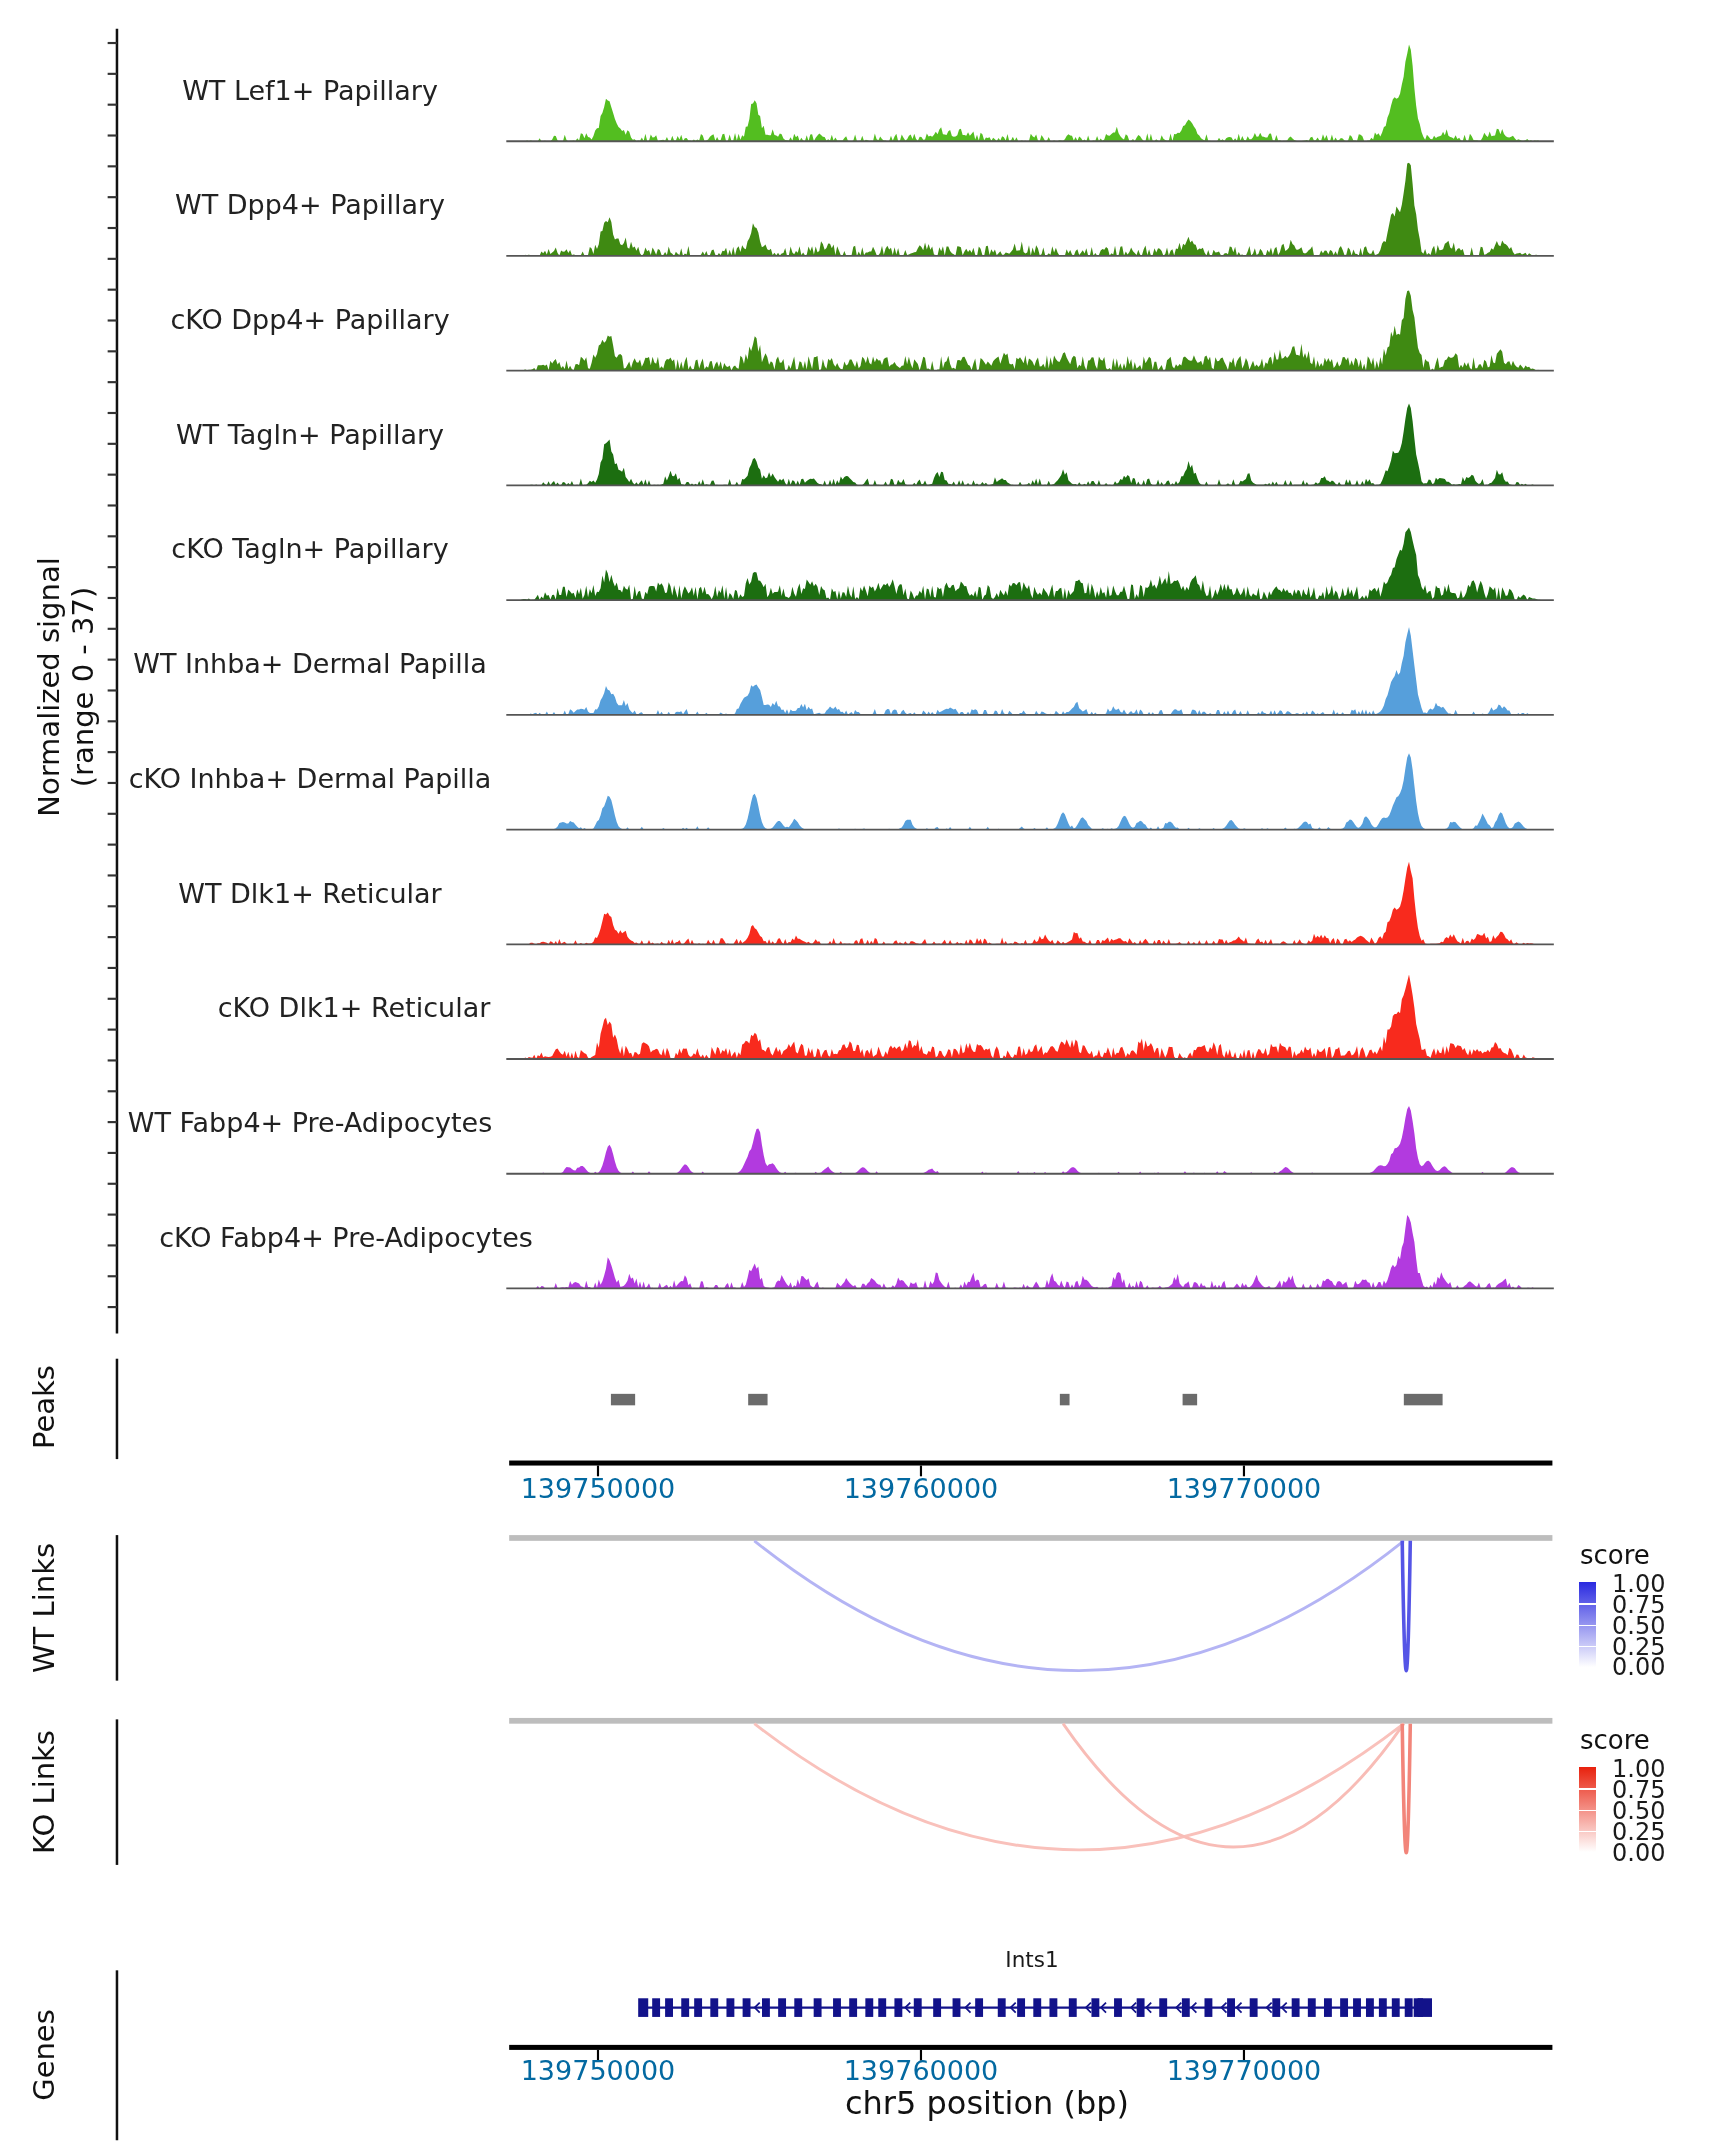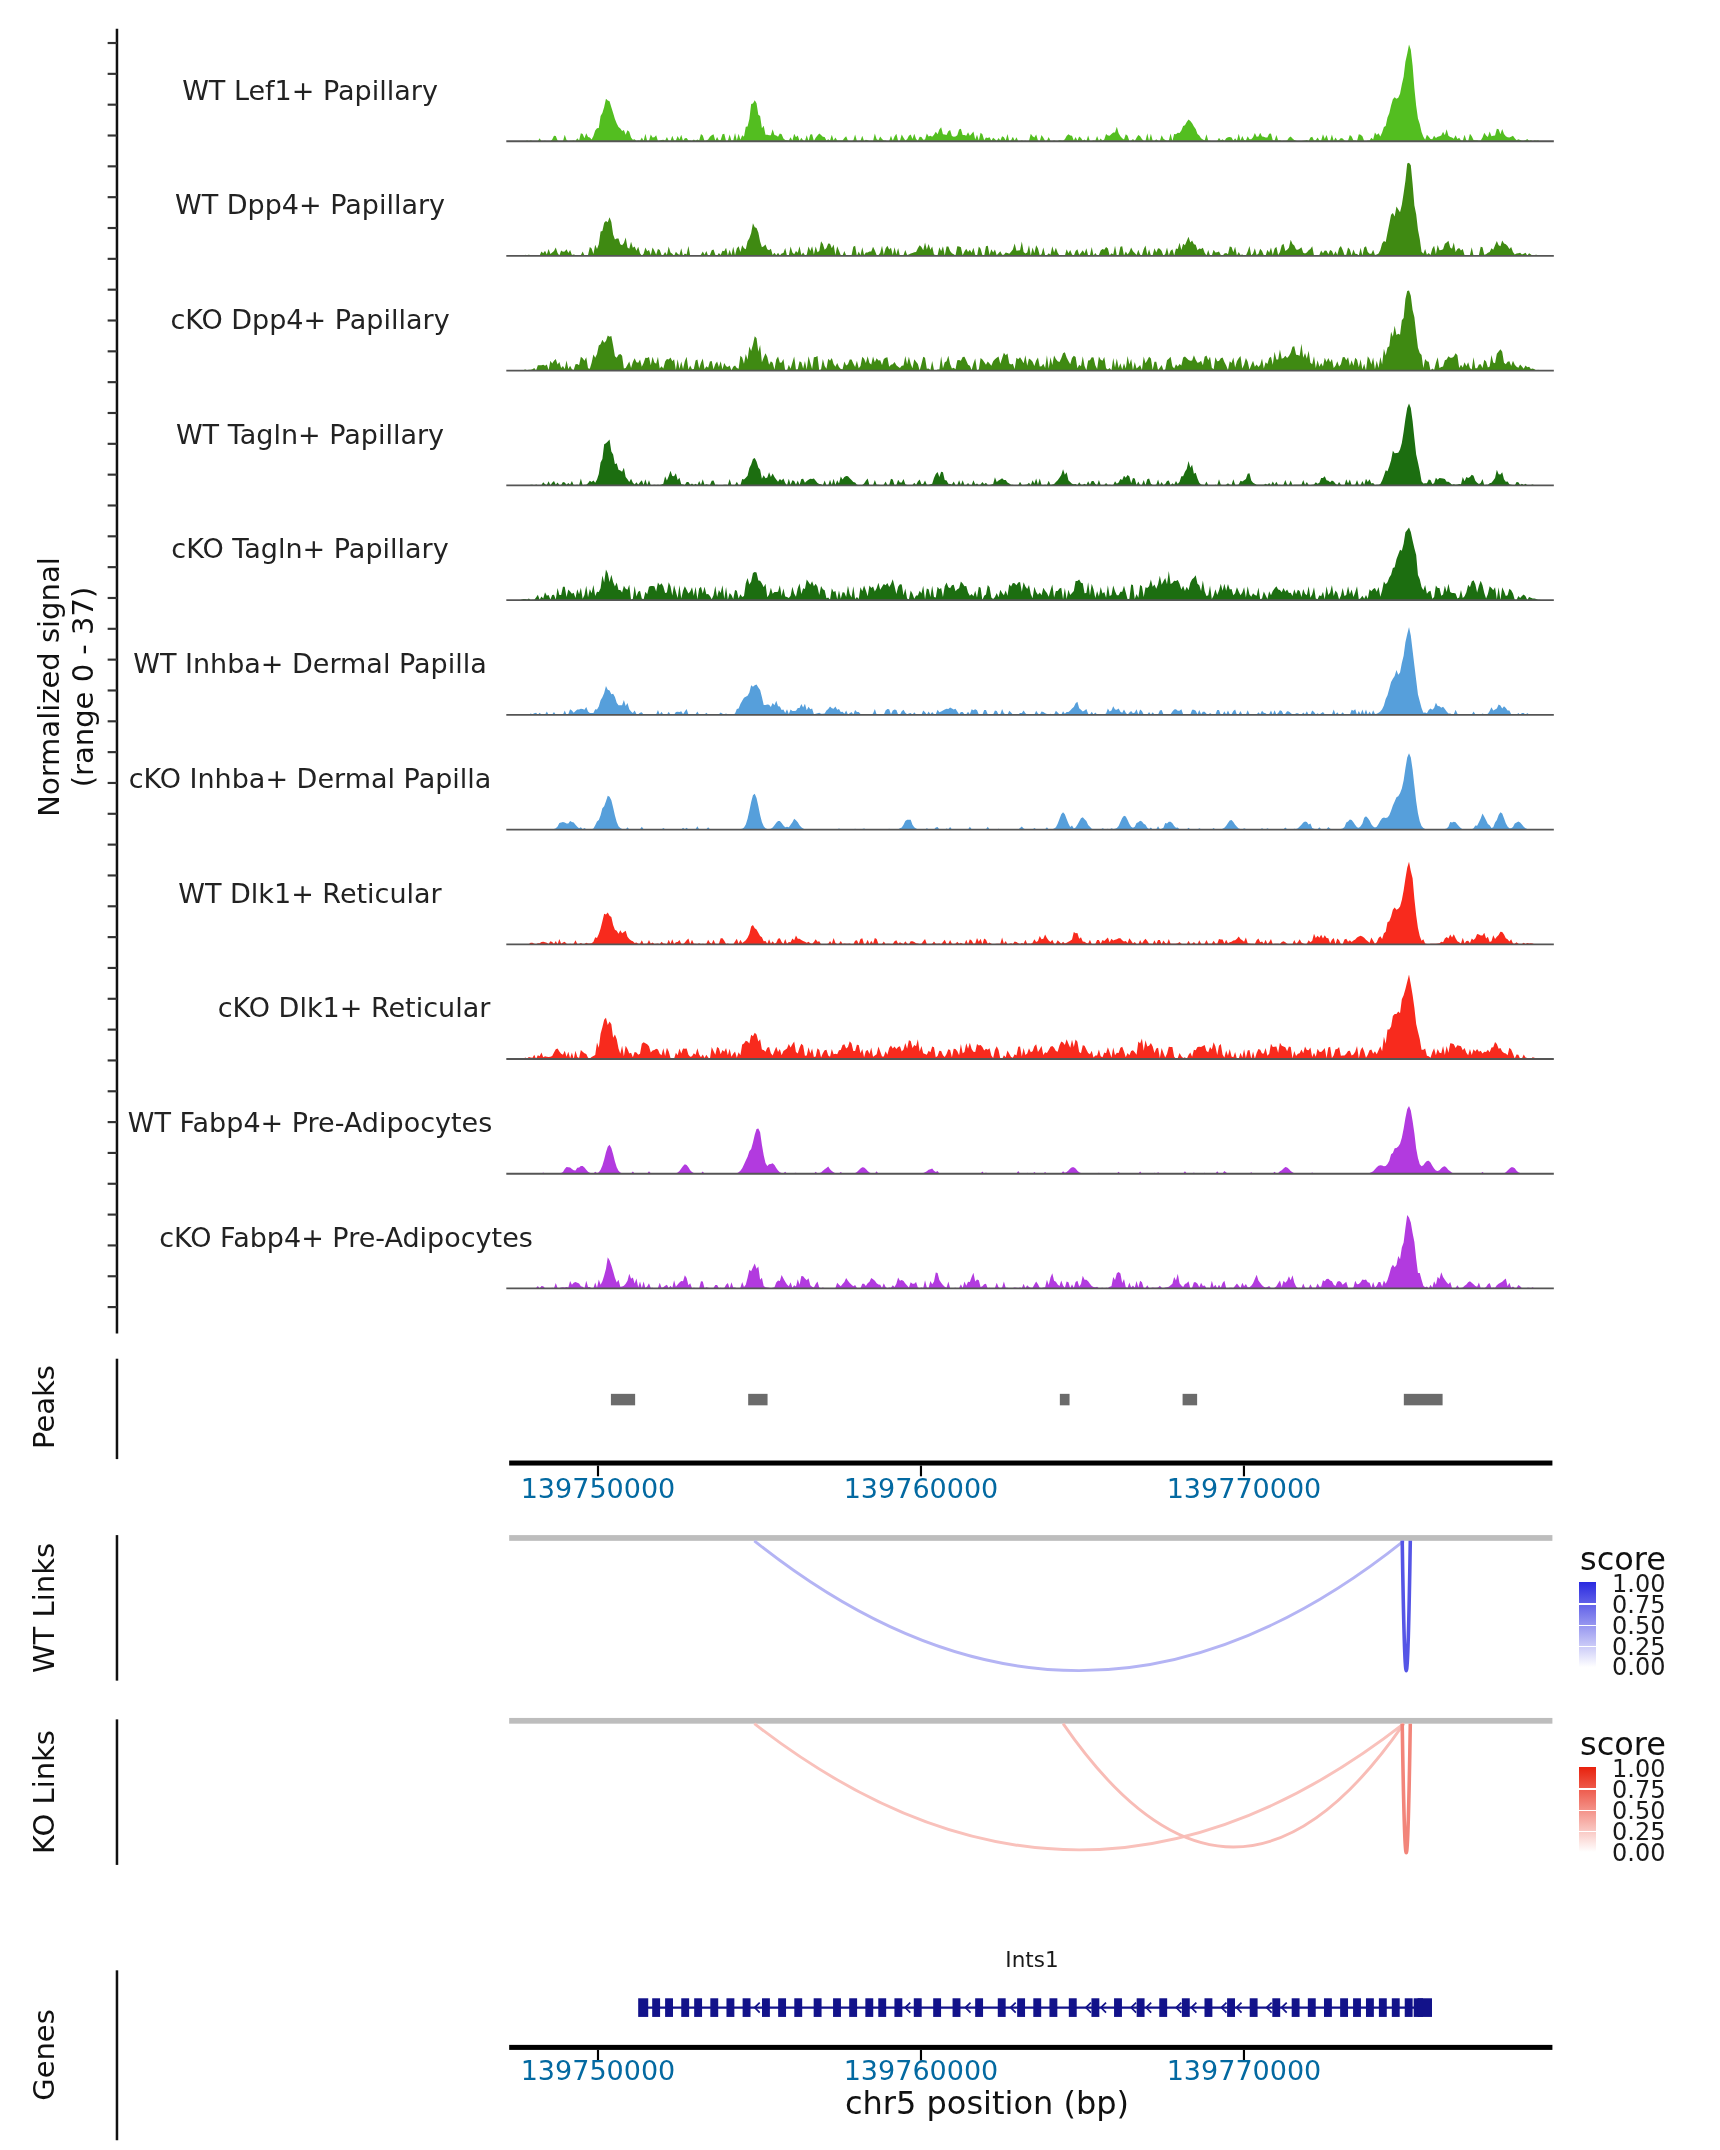--- a/index.html
+++ b/index.html
@@ -7,21 +7,21 @@
        font-family:"DejaVu Sans","Liberation Sans",sans-serif;overflow:hidden;}
   #canvas{position:absolute;left:0;top:0;}
   .abs{position:absolute;}
   .rot{transform:translate(-50%,-50%) rotate(-90deg);transform-origin:center center;
        white-space:nowrap;text-align:center;}
   .yaxis-label{font-size:29px;color:#111;line-height:1.18;}
   .section-label{font-size:29px;color:#111;}
   .track-label{position:absolute;transform:translate(-50%,-50%);font-size:27px;color:#222;white-space:nowrap;text-align:center;}
   .axis-tick{position:absolute;transform:translate(-50%,-50%);font-size:27px;color:#0369a1;white-space:nowrap;}
   .xlabel{font-size:32px;color:#111;transform:translate(-50%,-50%);white-space:nowrap;}
-  .legend-title{font-size:32px;color:#111;white-space:nowrap;}
+  .legend-title{font-size:26px;color:#111;white-space:nowrap;}
   .legend-bar{position:absolute;width:17px;height:85px;}
   .legend-notch{position:absolute;left:0;width:100%;height:1.4px;background:#ffffff;}
   .legend-tick{position:absolute;transform:translate(0,-50%);font-size:24px;color:#1a1a1a;white-space:nowrap;}
   .gene-name{position:absolute;transform:translate(-50%,-50%);font-size:21.5px;color:#1a1a1a;white-space:nowrap;}
 </style>
 </head>
 <body>
 
 <div id="fig">
   <svg id="canvas" width="1721" height="2151" viewBox="0 0 2400 3000">

